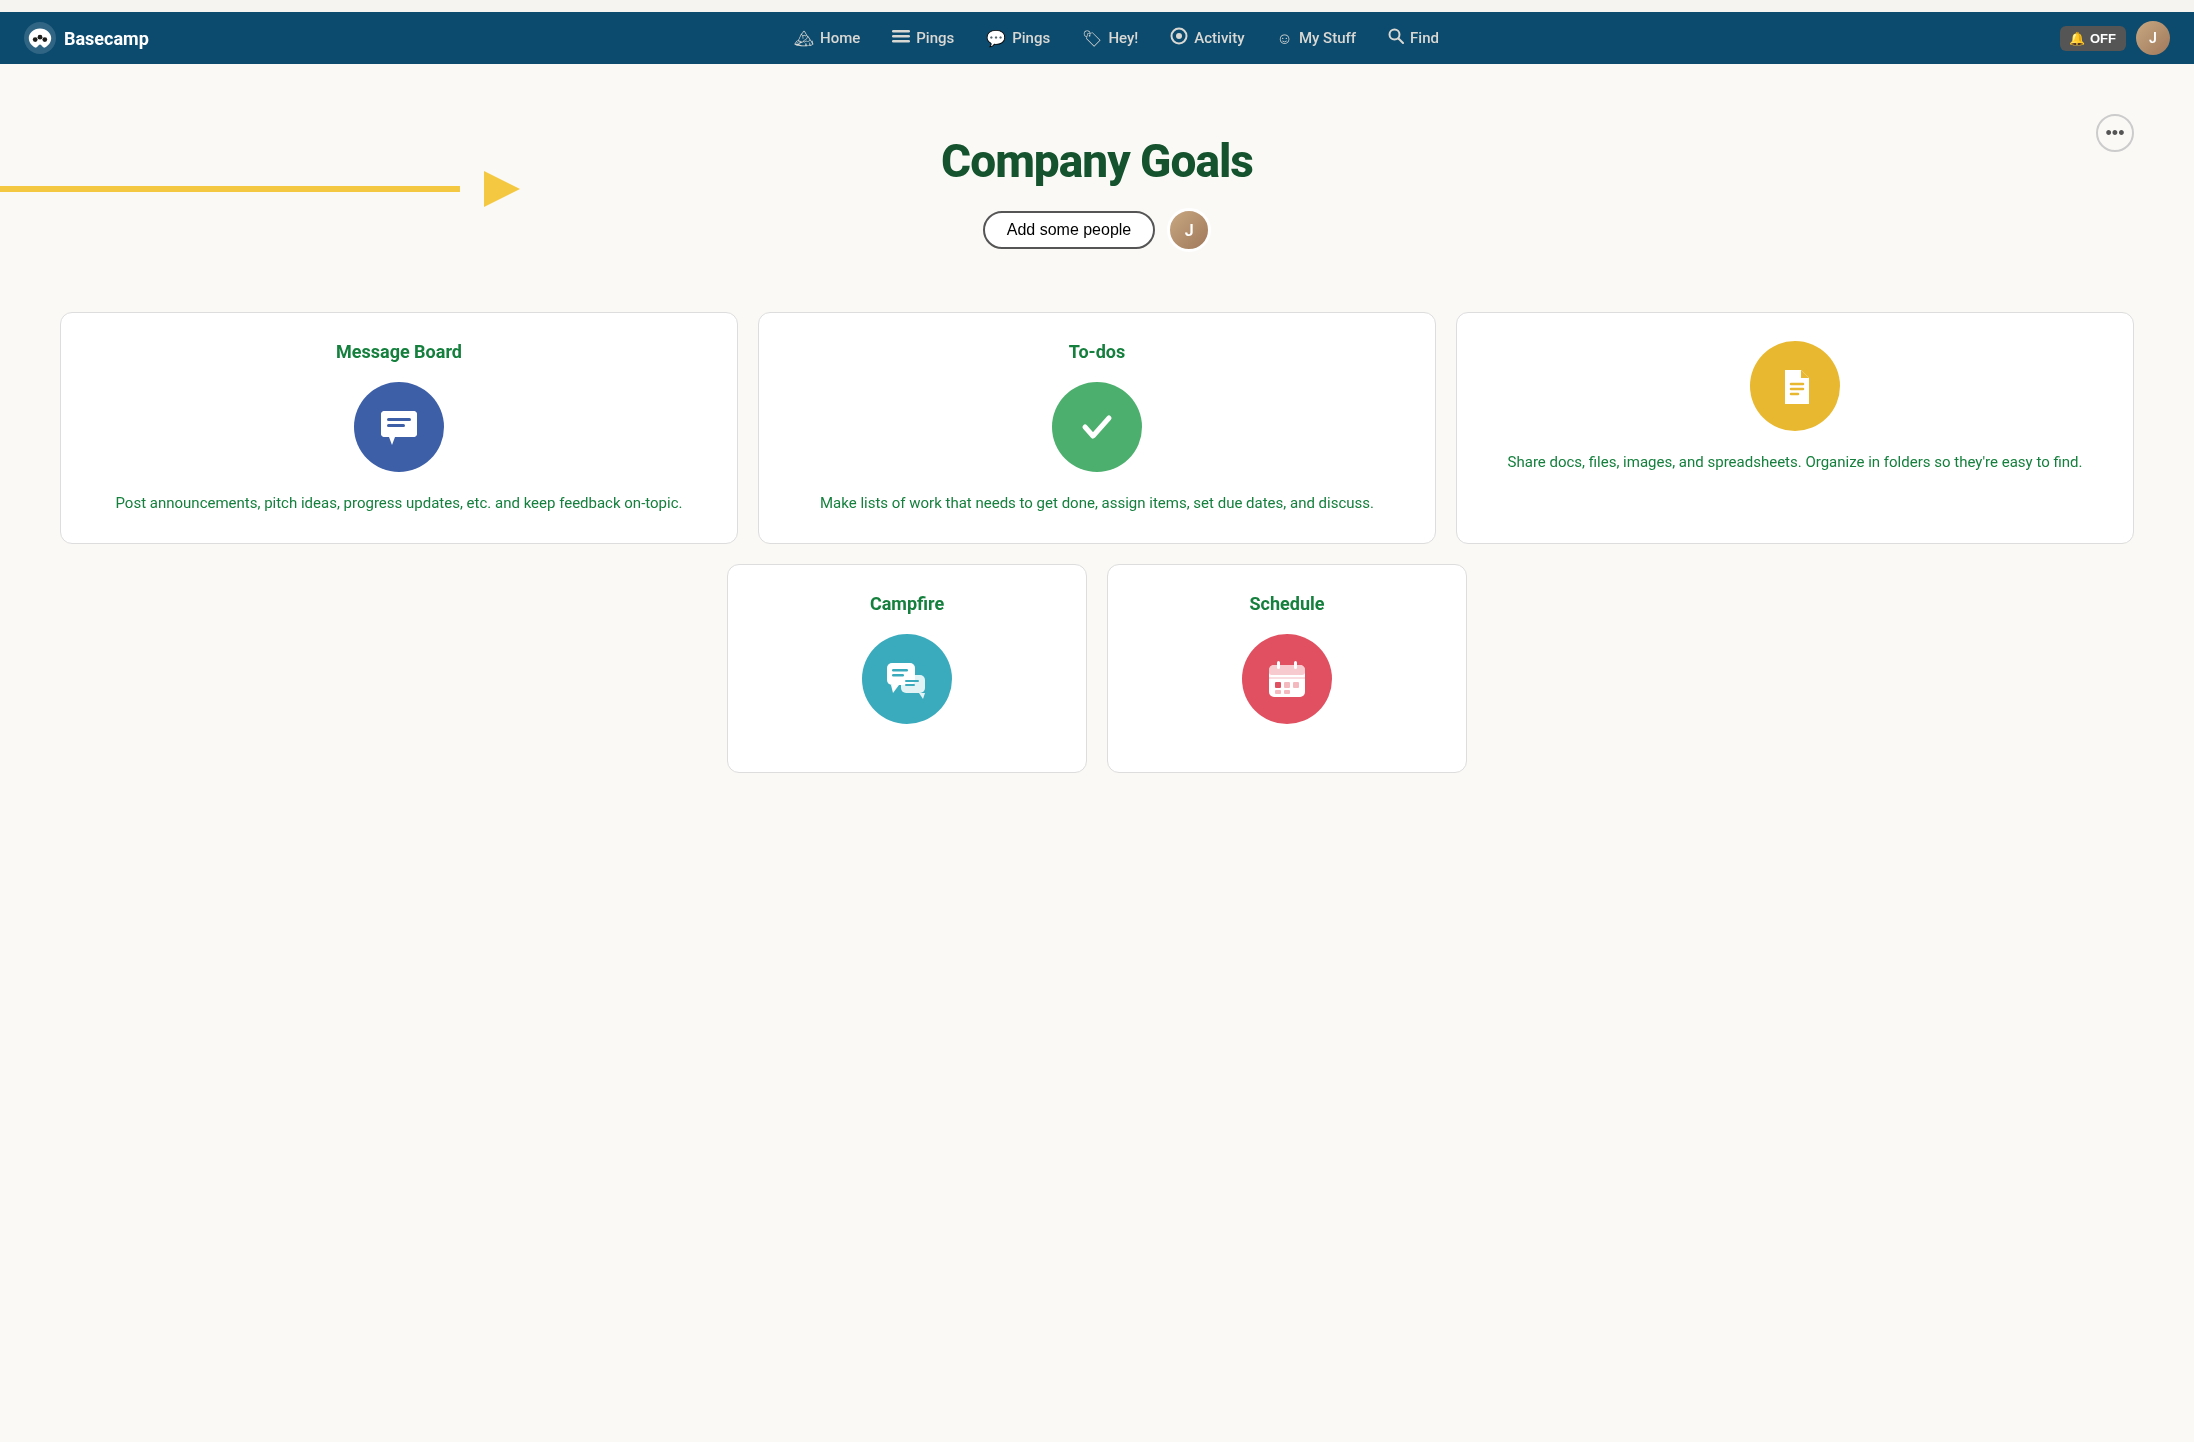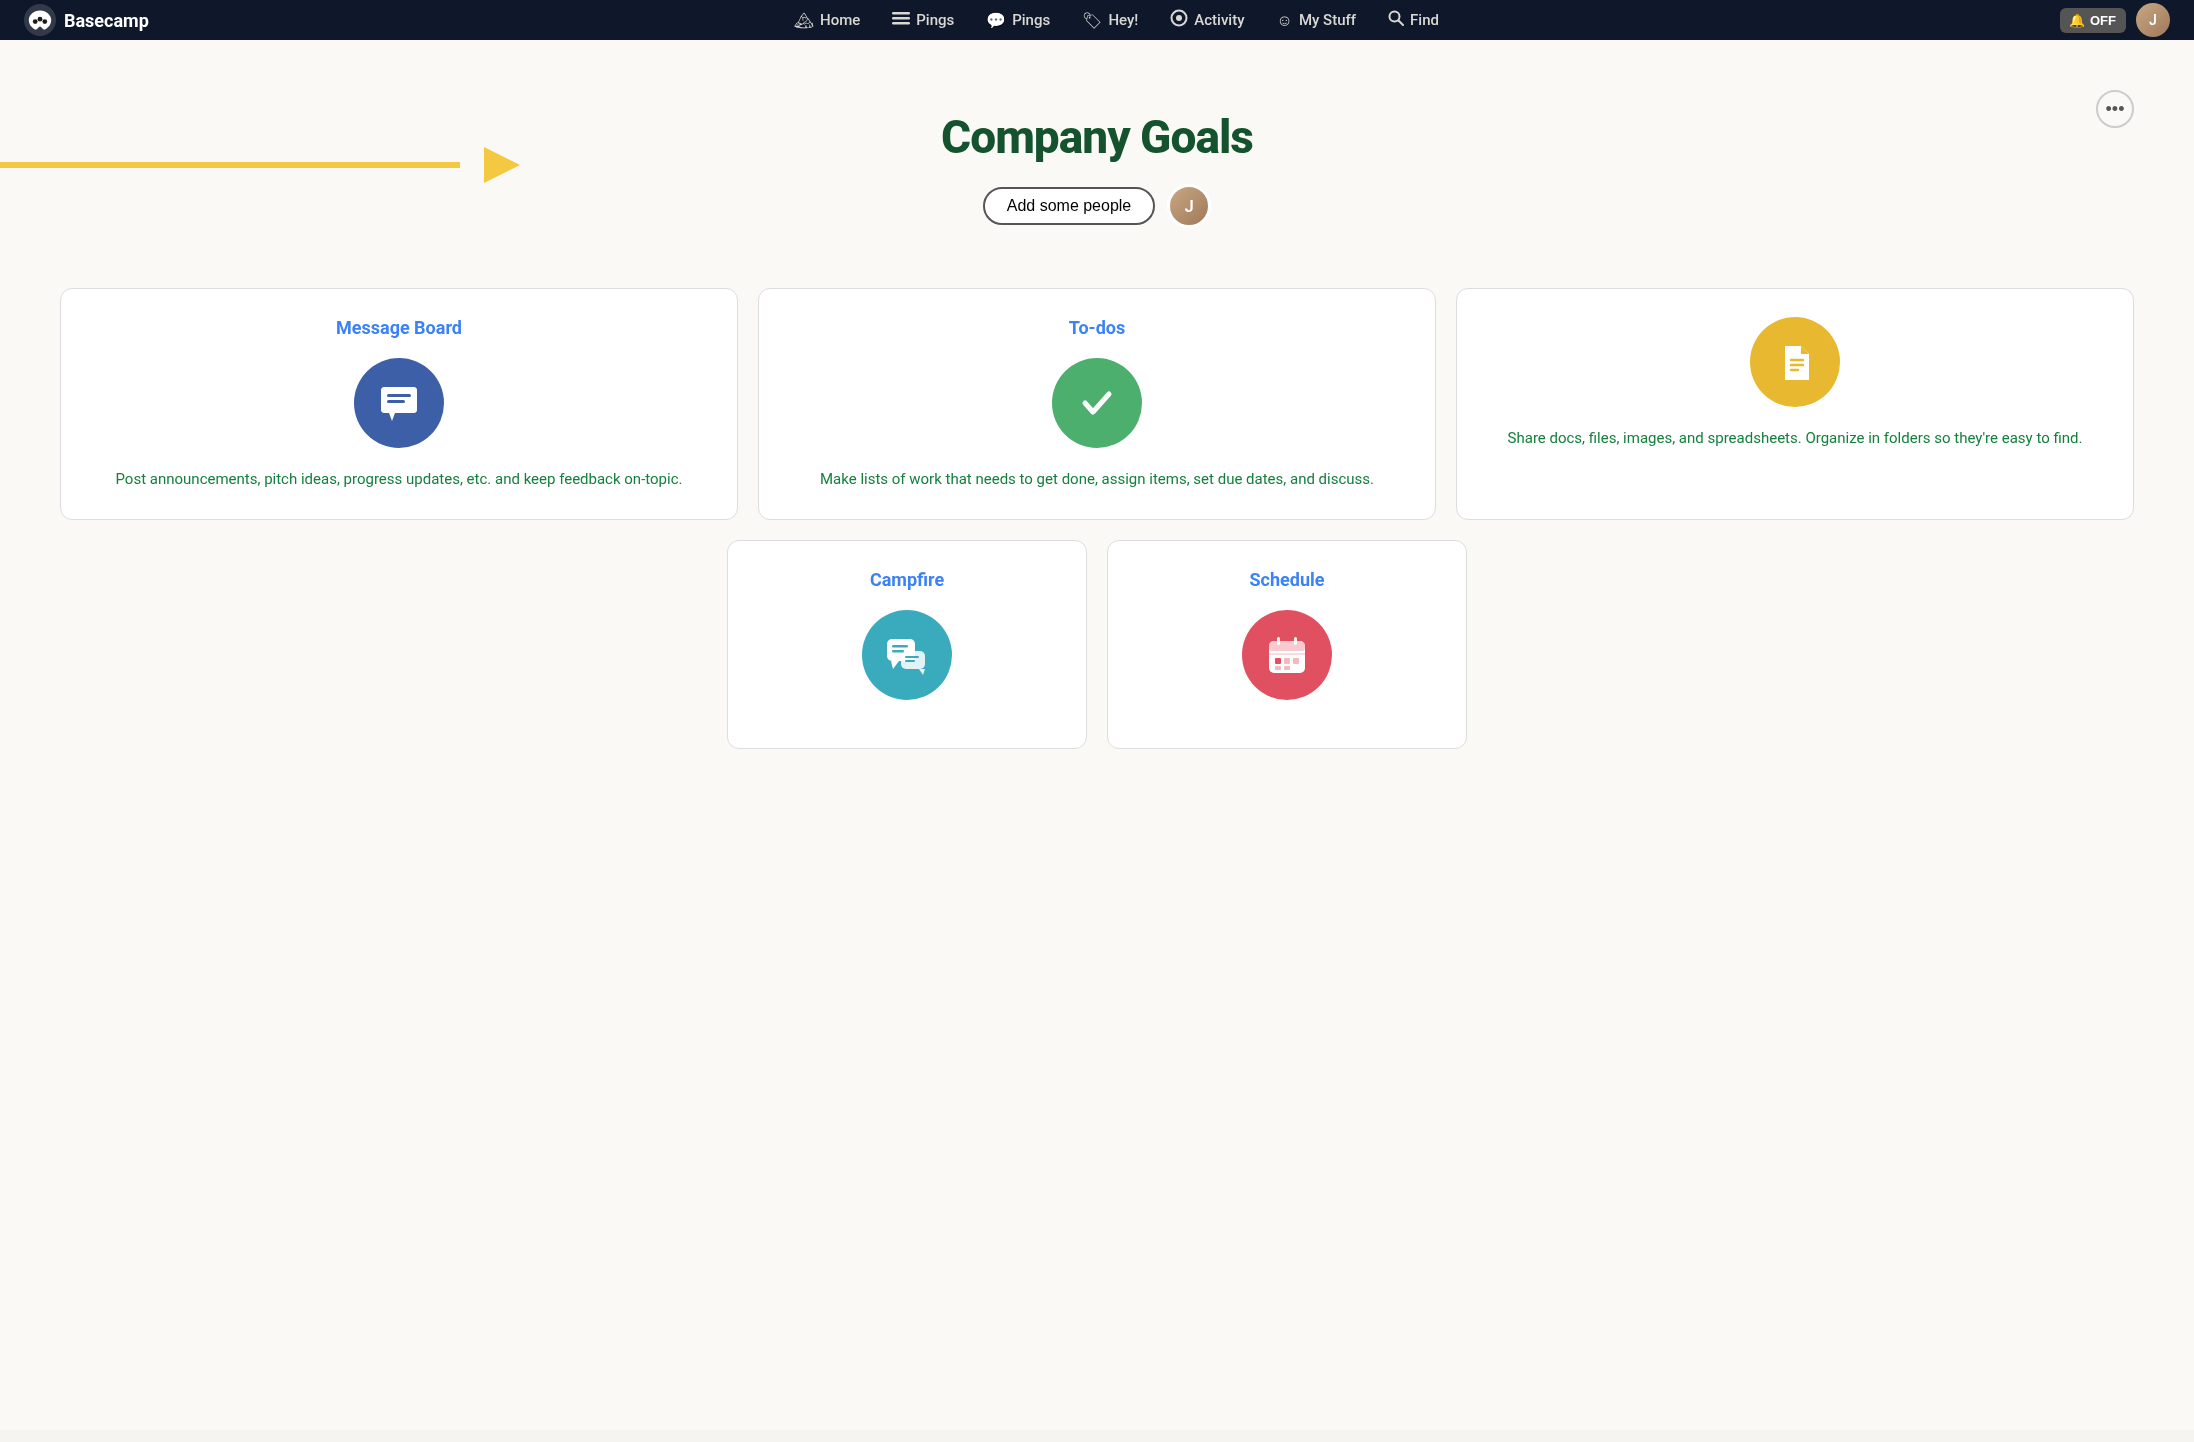--- a/index.html
+++ b/index.html
@@ -4,26 +4,27 @@
   <style>
     * { box-sizing: border-box; margin: 0; padding: 0; }
     body {
       font-family: -apple-system, BlinkMacSystemFont, 'Segoe UI', Roboto, sans-serif;
       background: #f5f4f0;
       min-height: 100vh;
     }
 
     
     .navbar {
-      background: #0f172a;
+      background: #0c4a6e;
       display: flex;
       align-items: center;
       padding: 0 24px;
-      height: 40px;
+      height: 52px;
       gap: 0;
+      margin-top: 12px;
     }
     .navbar-brand {
       display: flex;
       align-items: center;
       gap: 8px;
       color: #fff;
       font-weight: 700;
       font-size: 18px;
       margin-right: 24px;
       text-decoration: none;
@@ -200,21 +201,21 @@
       border: 1.5px solid #ddd;
       border-radius: 12px;
       padding: 28px 24px;
       text-align: center;
       cursor: pointer;
       transition: box-shadow 0.2s;
     }
     .tool-card-title {
       font-size: 18px;
       font-weight: 700;
-      color: #3b82f6;
+      color: #15803d;
       margin-bottom: 20px;
     }
     .tool-icon-circle {
       width: 90px;
       height: 90px;
       border-radius: 50%;
       display: flex;
       align-items: center;
       justify-content: center;
       margin: 0 auto 20px;

